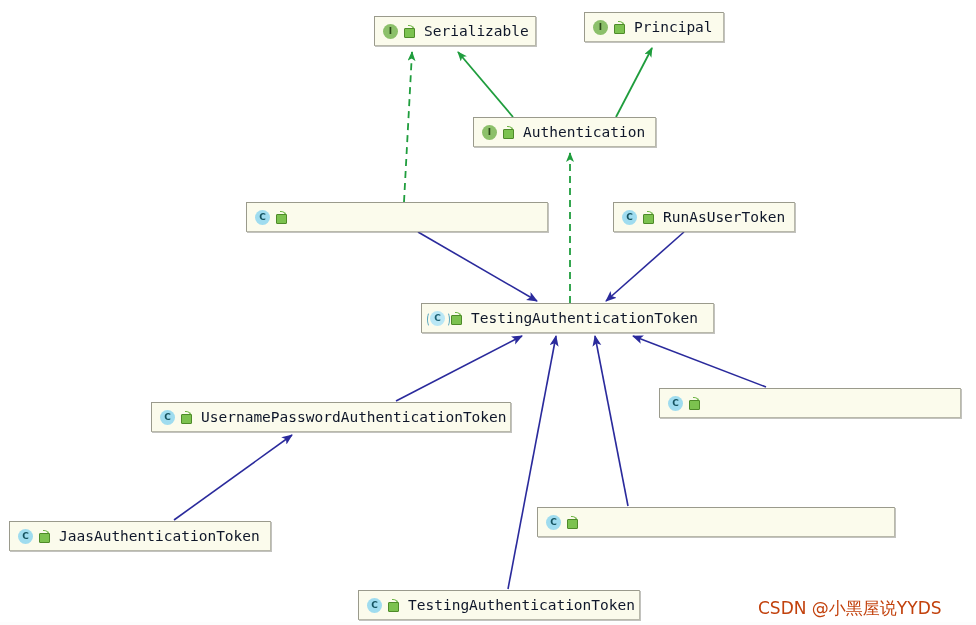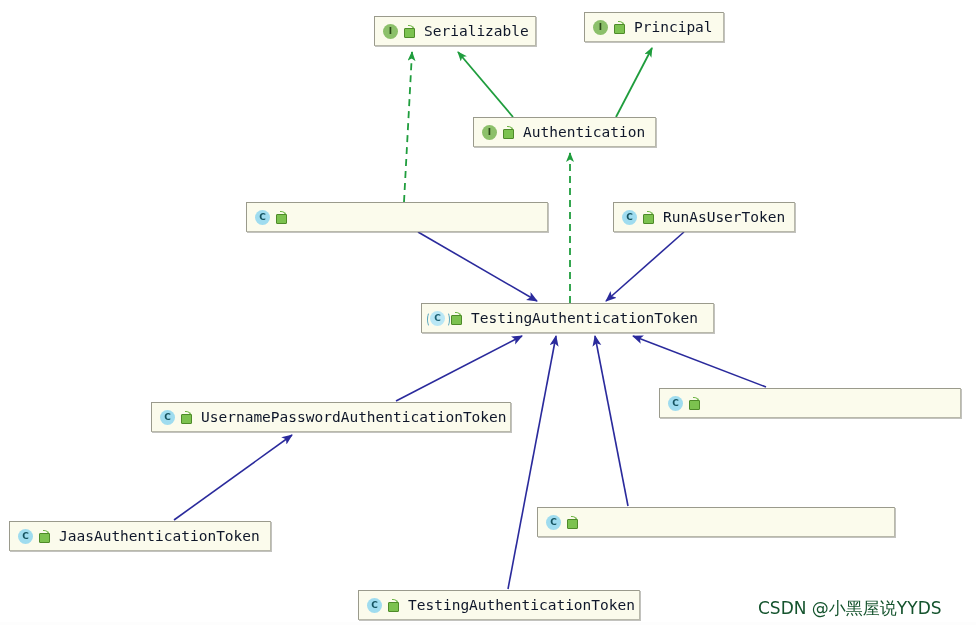--- a/index.html
+++ b/index.html
@@ -124,21 +124,21 @@
   .node-label {
     font-family: "DejaVu Sans Mono", "Liberation Mono", monospace;
     font-size: 14.5px;
     color: #0f172a;
     letter-spacing: 0px;
   }
   .watermark {
     position: absolute;
     font-family: "DejaVu Sans", "Liberation Sans", sans-serif;
     font-size: 17px;
-    color: #14532d;
+    color: #c2410c;
     white-space: nowrap;
     user-select: none;
   }
   .bottom-artifact {
     position: absolute;
     left: 0;
     bottom: 0;
     width: 976px;
     height: 3px;
     background: #fdfdfd;

